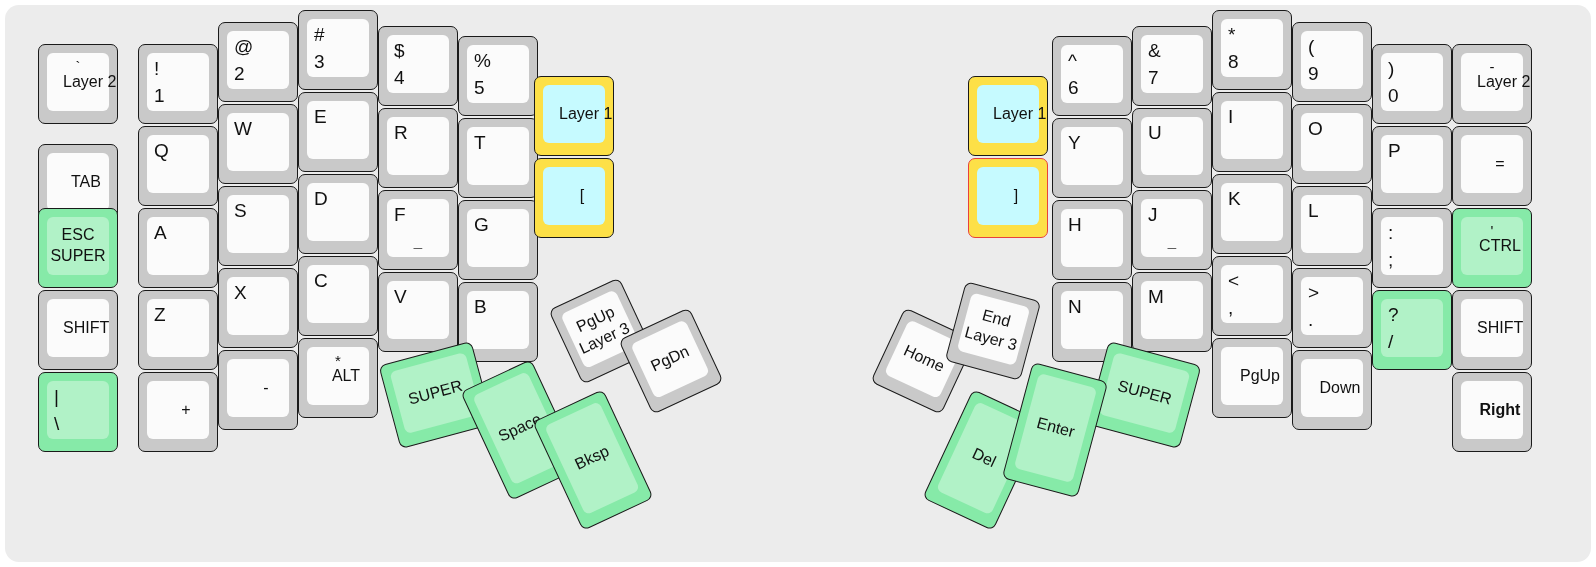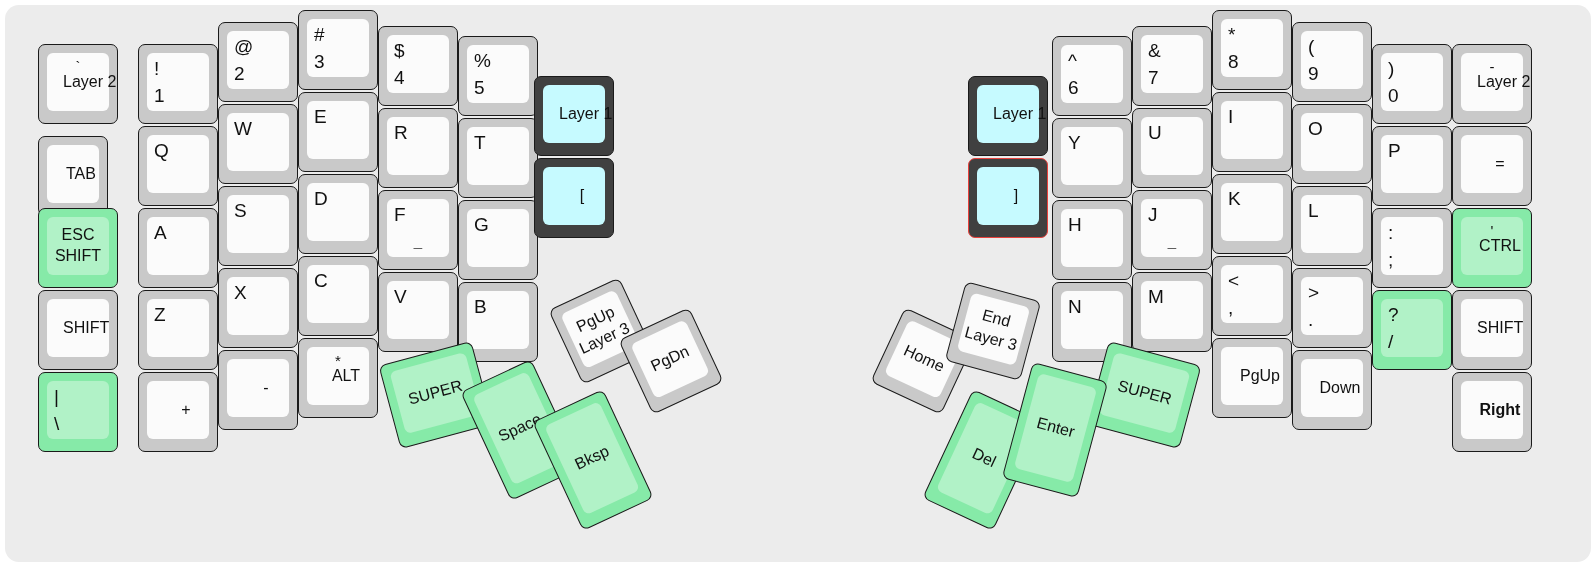--- a/index.html
+++ b/index.html
@@ -12,21 +12,21 @@
   
   #panel{position:absolute;left:5px;top:5px;width:1586px;height:557px;
          background:#ececec;border-radius:14px;}
 
   #keys{position:absolute;left:0;top:0;width:1596px;height:567px;}
 
   
   .key{position:absolute;box-sizing:border-box;
        background:#c9c9c9;border:1.6px solid #1a1a1a;border-radius:7px;}
   .key.green{background:#86eaa8;}
-  .key.cyan {background:#404040;}
+  .key.cyan {background:#fde047;}
   .key.sel  {border-color:#e8413c;}
 
   
   .cap{position:absolute;left:8px;top:8px;right:8px;bottom:12px;
        box-sizing:border-box;background:#fbfbfb;border-radius:6px;}
   .key.green > .cap{background:#b1f2c7;}
   .key.cyan  > .cap{background:#c6faff;}
 
   
   .lg{position:absolute;color:#111;line-height:1;white-space:pre;}
@@ -44,29 +44,29 @@
 
 <div id="board">
   <div id="panel"></div>
   <div id="keys">
       <div class="key" style="left: 38px; top: 44px; width: 80px; height: 80px;">
         <div class="cap">
           <span class="lg tc">`</span>
           <span class="lg cc">Layer 2</span>
         </div>
       </div>
-      <div class="key" style="left: 38px; top: 136px; width: 70px; height: 80px;">
+      <div class="key" style="left: 38px; top: 144px; width: 80px; height: 80px;">
         <div class="cap">
           <span class="lg cc">TAB</span>
         </div>
       </div>
       <div class="key green" style="left: 38px; top: 208px; width: 80px; height: 80px;">
         <div class="cap">
           <span class="lg c2">ESC
-SHIFT</span>
+SUPER</span>
         </div>
       </div>
       <div class="key" style="left: 38px; top: 290px; width: 80px; height: 80px;">
         <div class="cap">
           <span class="lg cc">SHIFT</span>
         </div>
       </div>
       <div class="key green" style="left: 38px; top: 372px; width: 80px; height: 80px;">
         <div class="cap">
           <span class="lg tl">|</span>

